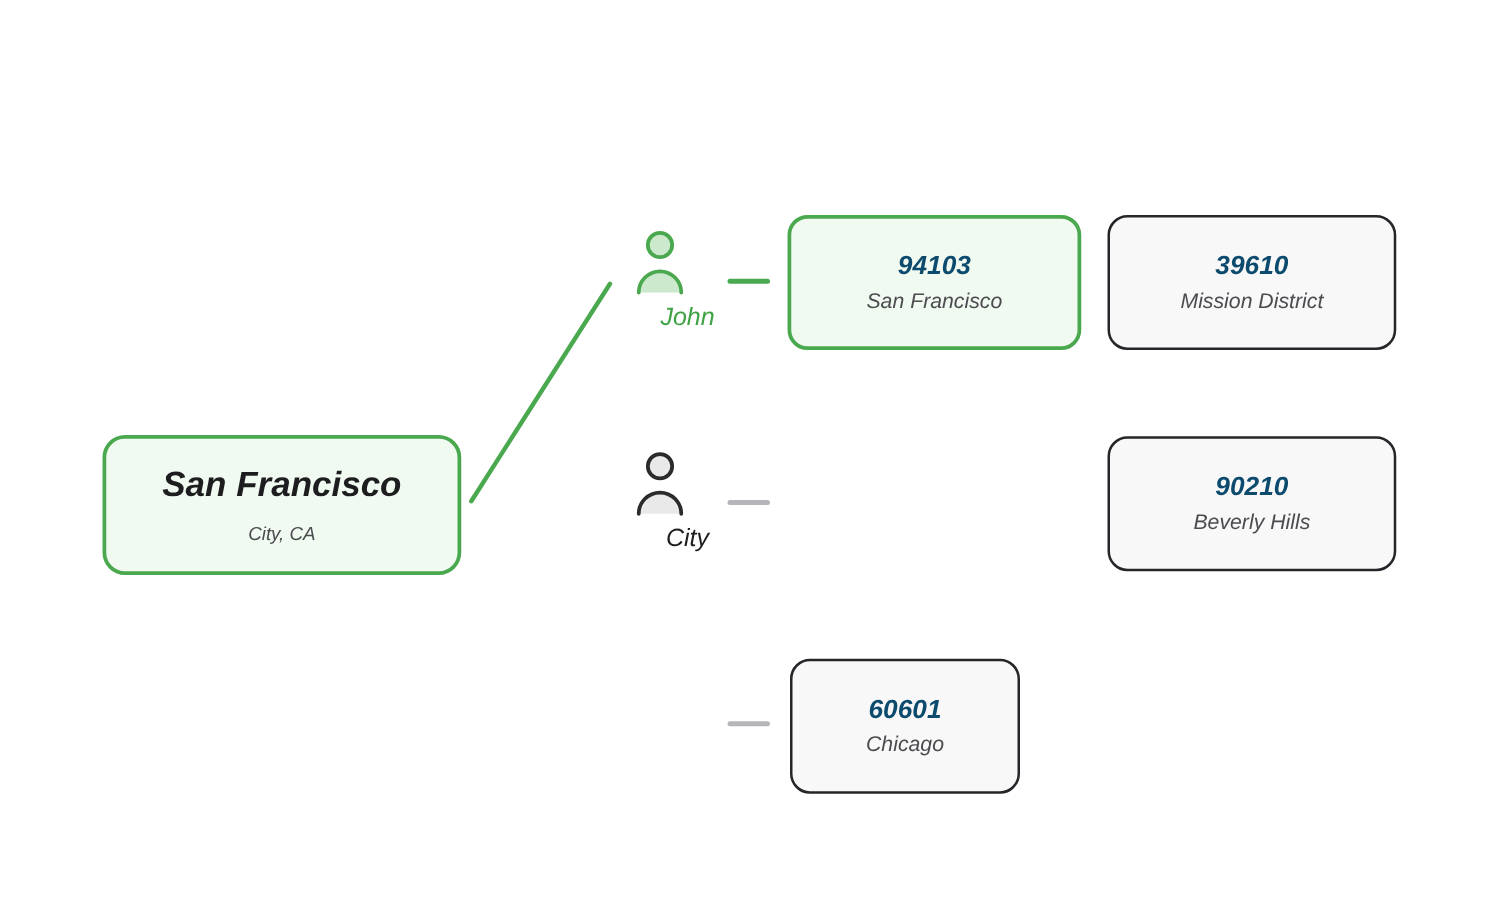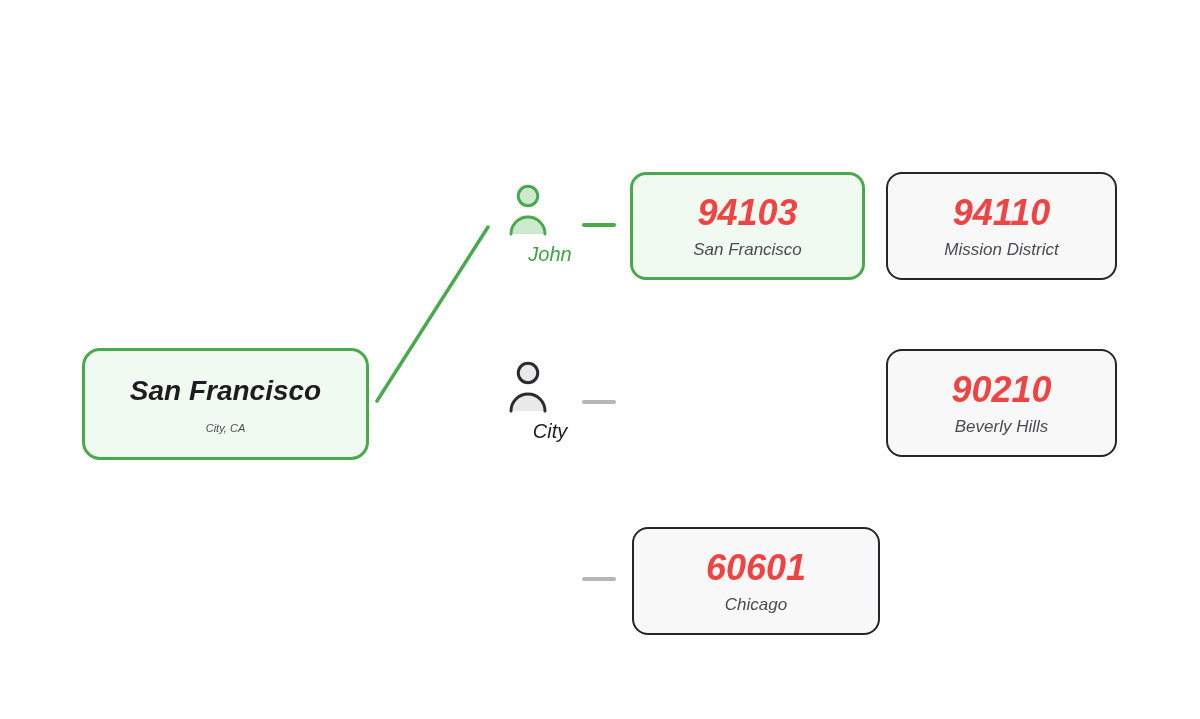--- a/index.html
+++ b/index.html
@@ -42,21 +42,21 @@
     border-radius: 18px;
     background: #f1faf0;
   }
   .city-name {
     font-size: 28px;
     font-weight: bold;
     font-style: italic;
     color: #1d1d1f;
   }
   .city-sub {
-    font-size: 11px;
+    font-size: 15px;
     font-style: italic;
     color: #4b4b50;
     margin-top: 15px;
   }
   .zip-card {
     position: absolute;
     height: 108px;
     border-radius: 16px;
     display: flex;
     flex-direction: column;
@@ -66,24 +66,24 @@
   }
   .zip-card.highlight {
     border: 3px solid #4aa94f;
     background: #f1faf0;
   }
   .zip-card.plain {
     border: 2.5px solid #26262a;
     background: #f8f8f8;
   }
   .zip-code {
-    font-size: 36px;
+    font-size: 21px;
     font-weight: bold;
     font-style: italic;
-    color: #ef4444;
+    color: #0c4a6e;
   }
   .zip-place {
     font-size: 17px;
     font-style: italic;
     color: #4b4b50;
     margin-top: 6px;
   }
   .agent {
     position: absolute;
     width: 80px;
@@ -136,38 +136,38 @@
     </svg>
     <div class="agent-label green">John</div>
   </div>
   <div class="dash green" style="left:582px; top:223px;"></div>
 
   <div class="zip-card highlight" style="left:630px; top:172px; width:235px;">
     <div class="zip-code">94103</div>
     <div class="zip-place">San Francisco</div>
   </div>
   <div class="zip-card plain" style="left:886px; top:172px; width:231px;">
-    <div class="zip-code">94110</div>
+    <div class="zip-code">39610</div>
     <div class="zip-place">Mission District</div>
   </div>
 
   <div class="agent" style="left:488px; top:361px;">
     <svg class="person-svg dark" width="44" height="52" viewBox="0 0 44 52">
       <circle class="stroke fill" cx="22" cy="12" r="9.75" stroke-width="3" fill="#e9e9ea"></circle>
       <path class="stroke fill" d="M5,50 A17,17 0 0 1 39,50" stroke-width="3" stroke-linecap="round" fill="#e9e9ea"></path>
     </svg>
     <div class="agent-label dark">City</div>
   </div>
   <div class="dash gray" style="left:582px; top:400px;"></div>
 
   <div class="zip-card plain" style="left:886px; top:349px; width:231px;">
     <div class="zip-code">90210</div>
     <div class="zip-place">Beverly Hills</div>
   </div>
 
   <div class="dash gray" style="left:582px; top:577px;"></div>
 
-  <div class="zip-card plain" style="left:632px; top:527px; width:248px;">
+  <div class="zip-card plain" style="left:632px; top:527px; width:184px;">
     <div class="zip-code">60601</div>
     <div class="zip-place">Chicago</div>
   </div>
 
 </div>
 
 </body></html>

